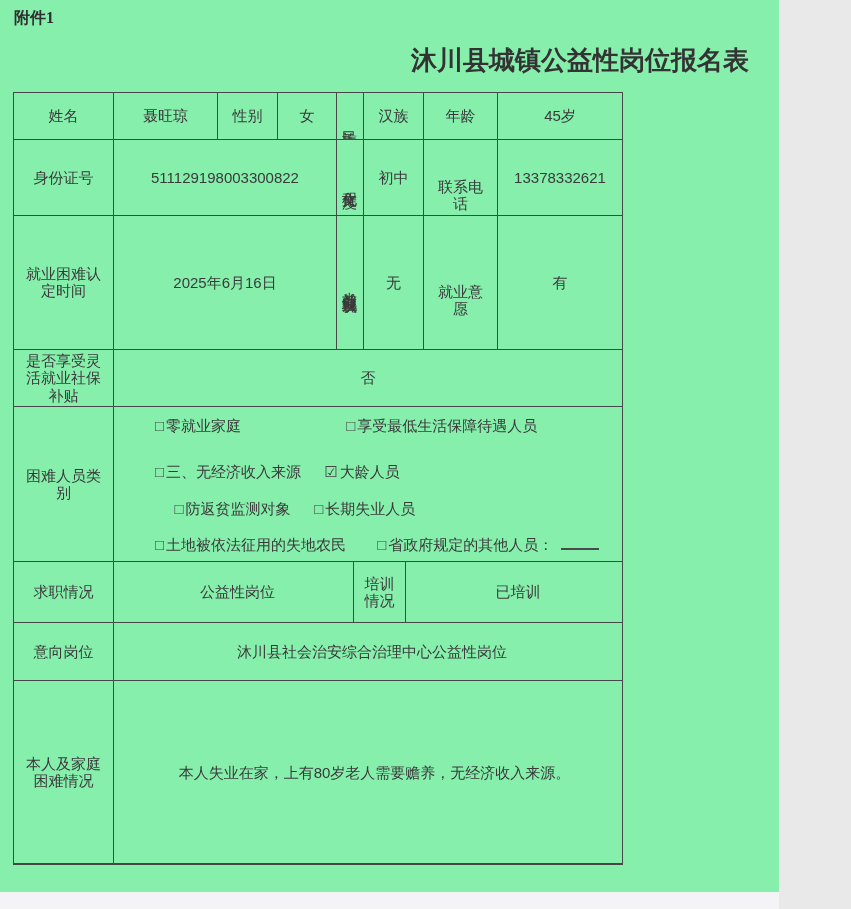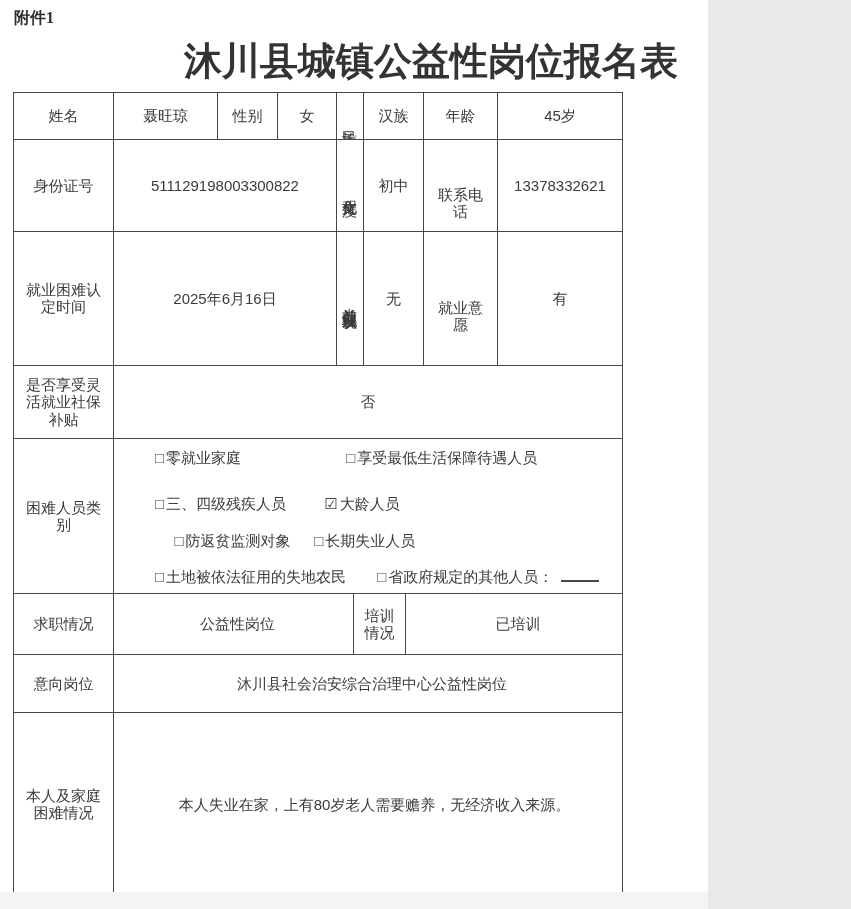--- a/index.html
+++ b/index.html
@@ -1,56 +1,56 @@
 <!DOCTYPE html>
 <html><head>
 <meta charset="utf-8">
 <style>
   html, body { margin: 0; padding: 0; }
   body { background: #e9e9e9; }
   .page {
-    width: 708px; height: 909px;
-    background: #ffffff;
+    width: 779px; height: 909px;
+    background: #86efac;
     position: relative;
     overflow: hidden;
     font-family: "Liberation Sans", sans-serif;
     color: #3a3a3a;
   }
   .attachment {
     font-family: "Liberation Serif", serif;
     font-weight: bold;
     font-size: 16px;
     line-height: 19px;
     margin: 8px 0 0 14px;
     color: #2f2f2f;
   }
   .title {
     margin: 15px 30px 0 0;
     text-align: right;
     font-family: "Liberation Serif", serif;
     font-weight: bold;
-    font-size: 38px;
+    font-size: 26px;
     line-height: 38px;
     color: #333333;
   }
   table.form-table {
     border-collapse: collapse;
     table-layout: fixed;
     width: 609px;
     margin: 12px 0 0 13px;
     border: 1px solid #474747;
     border-bottom-width: 2px;
   }
   td {
     border: 1px solid #474747;
     font-size: 15px;
     line-height: 1.16;
     text-align: center;
     vertical-align: middle;
-    padding: 10px 3px;
+    padding: 2px 3px;
     overflow: hidden;
     word-break: break-all;
   }
   tr.r1 { height: 47px; }
   tr.r2 { height: 72px; }
   tr.r3 { height: 134px; }
   tr.r4 { height: 35px; }
   tr.r5 { height: 53px; margin-top: 28px; }
   tr.r6 { height: 155px; }
   tr.r7 { height: 61px; }
@@ -156,21 +156,21 @@
     </tr>
 
     <tr class="r6">
       <td><span class="force5">困难人员类别</span></td>
       <td colspan="9" class="cat-cell">
         <div class="cat-line line-0">
           <span class="cat-item item-a"><span class="cat-mark">□</span><span>零就业家庭</span></span>
           <span class="cat-item"><span class="cat-mark">□</span><span>享受最低生活保障待遇人员</span></span>
         </div>
         <div class="cat-line line-1">
-          <span class="cat-item item-a"><span class="cat-mark">□</span><span>三、四级残疾人员</span></span>
+          <span class="cat-item item-a"><span class="cat-mark">□</span><span>三、无经济收入来源</span></span>
           <span class="cat-item"><span class="cat-mark">☑</span><span>大龄人员</span></span>
         </div>
         <div class="cat-line line-2">
           <span class="cat-item item-a"><span class="cat-mark">□</span><span>防返贫监测对象</span></span>
           <span class="cat-item"><span class="cat-mark">□</span><span>长期失业人员</span></span>
         </div>
         <div class="cat-line line-3">
           <span class="cat-item item-a"><span class="cat-mark">□</span><span>土地被依法征用的失地农民</span></span>
           <span class="cat-item"><span class="cat-mark">□</span><span>省政府规定的其他人员：</span><span class="blank-underline"></span></span>
         </div>

